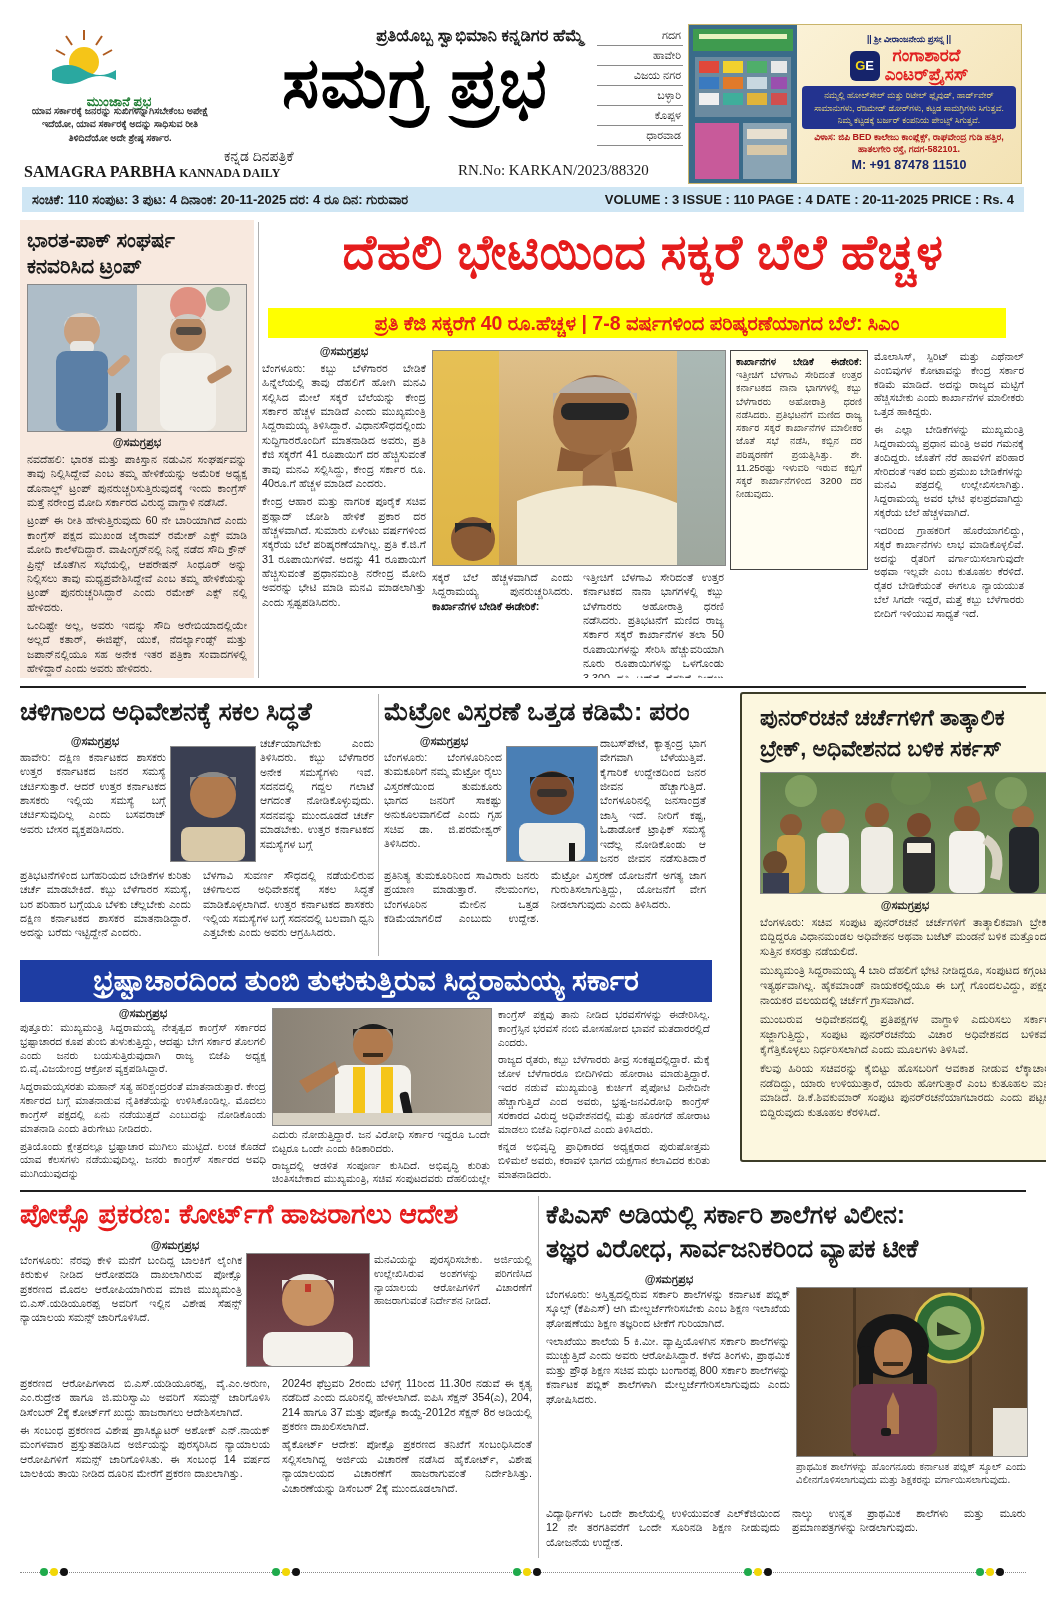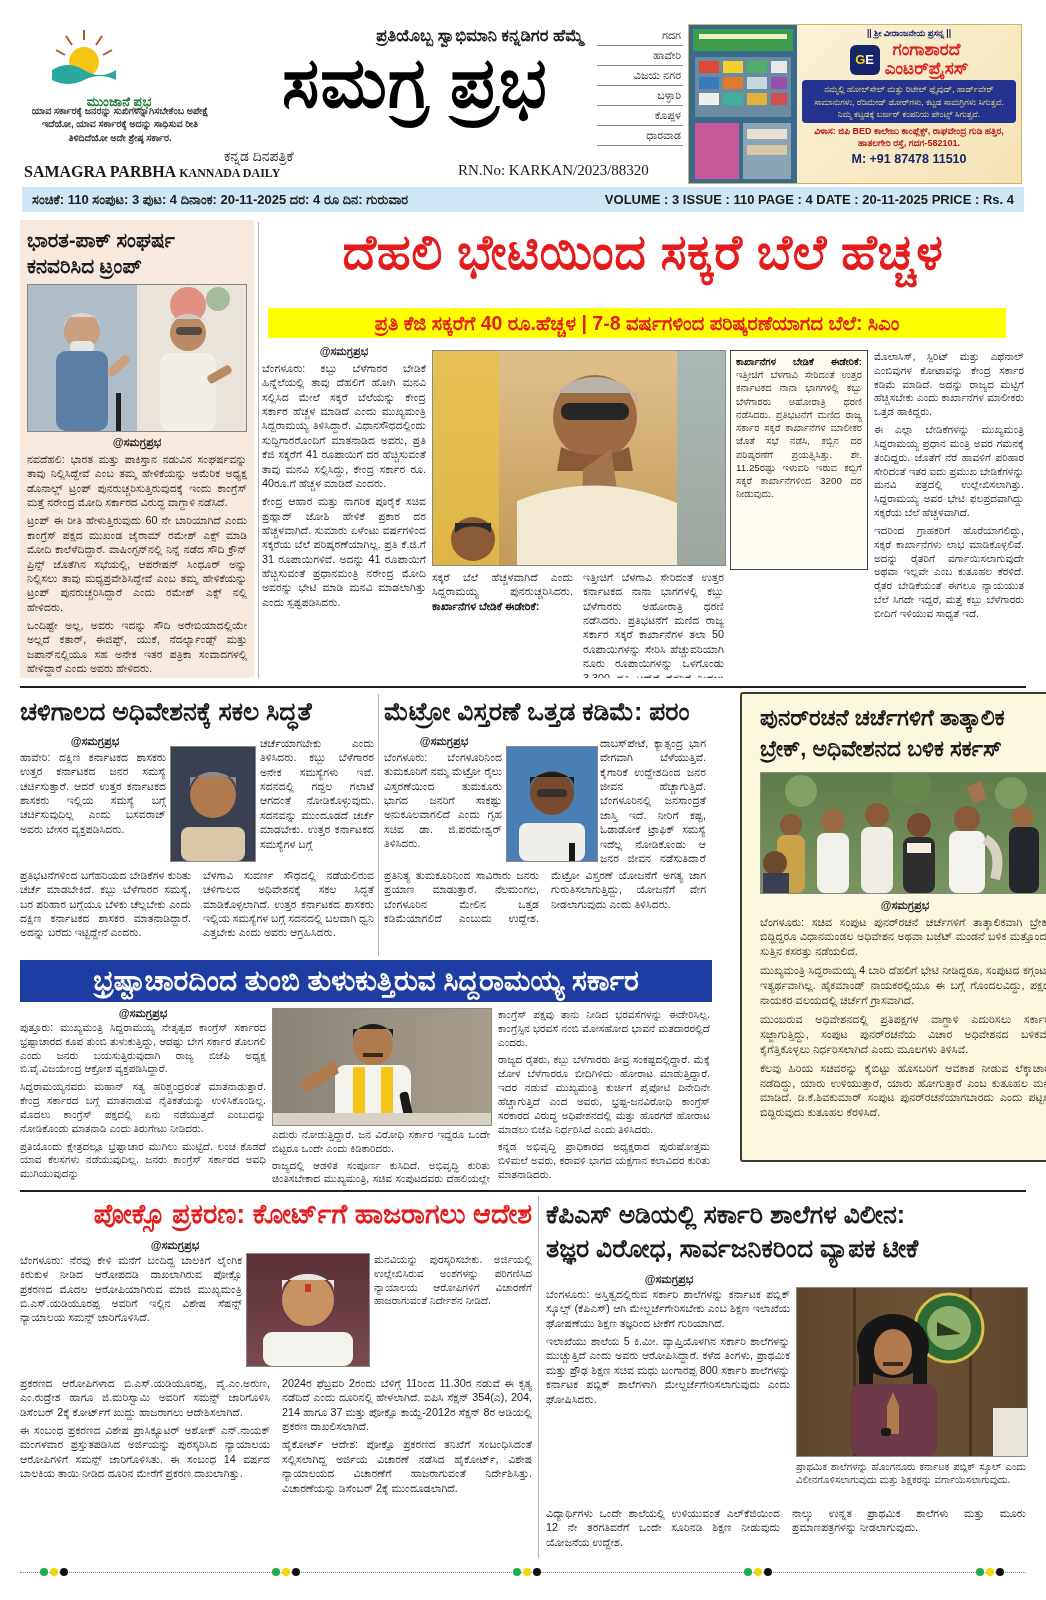--- a/index.html
+++ b/index.html
@@ -21,40 +21,40 @@
   .masthead-sub{font-size:14px;color:#111;}
   .engname{font-family:"Liberation Serif",serif;font-weight:bold;font-size:16px;}
   .engname .sm{font-size:12px;}
   .rn{font-family:"Liberation Serif",serif;font-size:15px;}
   .editions{list-style:none;margin:0;padding:0;width:86px;}
   .editions li{font-size:11px;text-align:right;padding:3px 2px 3px 0;border-bottom:1px solid #8a8a8a;}
   .infobar{background:#cfe6f4;display:flex;justify-content:space-between;align-items:center;
     padding:0 10px;box-sizing:border-box;font-weight:bold;font-size:13px;}
   
   .ad{display:flex;border:1px solid #c9b46a;background:linear-gradient(135deg,#fdf6e0,#f3e2b4);box-sizing:border-box;}
-  .ad-right{flex:1;padding:3px 5px;display:flex;flex-direction:column;gap:2px;align-items:center;}
+  .ad-right{flex:1;padding:9px 5px;display:flex;flex-direction:column;gap:2px;align-items:center;}
   .ad-bless{font-size:8.5px;color:#16246b;font-weight:bold;}
   .ad-title{display:flex;align-items:center;gap:5px;}
   .ge{display:inline-flex;align-items:center;justify-content:center;width:30px;height:30px;
     background:#16246b;border-radius:6px;font-weight:bold;font-size:13px;color:#f5d818;}
   .ge .e{color:#ffffff;}
   .ad-name{color:#e02020;font-weight:bold;font-size:17px;line-height:1.1;text-align:center;}
   .ad-body{background:#23338f;color:#f5e27a;font-size:8.5px;line-height:1.45;border-radius:4px;
     padding:3px 5px;text-align:center;}
   .ad-addr{color:#b01818;font-weight:bold;font-size:9px;text-align:center;line-height:1.35;}
   .ad-phone{color:#16246b;font-weight:bold;font-size:12.5px;}
   
   .h-trump{font-size:20px;font-weight:bold;line-height:1.3;}
   .h-main{font-size:49px;font-weight:bold;color:#e51c1c;text-align:center;line-height:1.08;letter-spacing:.5px;}
   .h-sub{background:#ffff00;color:#e51c1c;font-weight:bold;font-size:19.5px;text-align:center;
     line-height:30px;height:30px;overflow:hidden;}
   .h-mid{font-size:25px;font-weight:bold;line-height:1.2;}
   .h-box{font-size:22px;font-weight:bold;line-height:1.4;}
   .h-banner{background:#1e3da3;color:#fff;font-size:28px;font-weight:bold;text-align:center;line-height:42px;}
-  .h-pocso{font-size:27px;font-weight:bold;color:#e51c1c;text-align:right;line-height:1.2;}
+  .h-pocso{font-size:27px;font-weight:bold;color:#e51c1c;text-align:left;line-height:1.2;}
   .h-kps{font-size:25px;font-weight:bold;text-align:left;line-height:1.35;}
   .facbox{border:1px solid #444;background:#fffdf2;padding:4px 5px;box-sizing:border-box;
     font-size:9.8px;line-height:1.35;text-align:justify;overflow:hidden;}
   .trumpbox{background:#f8e9df;padding:7px;box-sizing:border-box;}
   .creambox{border:2px solid #3c3c28;background:#fcf7df;padding:9px 18px;box-sizing:border-box;border-radius:3px;margin-left:28px;}
   .caption{font-size:10px;line-height:1.3;text-align:justify;overflow:hidden;}
   
   .dotline{position:absolute;border-top:1.5px dotted #8a8a8a;}
   .cluster{position:absolute;top:-5px;display:flex;gap:2px;}
   .dot{width:8px;height:8px;border-radius:50%;display:inline-block;}
@@ -292,21 +292,21 @@
       <p style="margin:0 0 5px">ಮುಂಬರುವ ಅಧಿವೇಶನದಲ್ಲಿ ಪ್ರತಿಪಕ್ಷಗಳ ವಾಗ್ದಾಳಿ ಎದುರಿಸಲು ಸರ್ಕಾರ ಸಜ್ಜಾಗುತ್ತಿದ್ದು, ಸಂಪುಟ ಪುನರ್‌ರಚನೆಯ ವಿಚಾರ ಅಧಿವೇಶನದ ಬಳಿಕವೇ ಕೈಗೆತ್ತಿಕೊಳ್ಳಲು ನಿರ್ಧರಿಸಲಾಗಿದೆ ಎಂದು ಮೂಲಗಳು ತಿಳಿಸಿವೆ.</p>
       <p style="margin:0">ಕೆಲವು ಹಿರಿಯ ಸಚಿವರನ್ನು ಕೈಬಿಟ್ಟು ಹೊಸಬರಿಗೆ ಅವಕಾಶ ನೀಡುವ ಲೆಕ್ಕಾಚಾರ ನಡೆದಿದ್ದು, ಯಾರು ಉಳಿಯುತ್ತಾರೆ, ಯಾರು ಹೋಗುತ್ತಾರೆ ಎಂಬ ಕುತೂಹಲ ಮನೆ ಮಾಡಿದೆ. ಡಿ.ಕೆ.ಶಿವಕುಮಾರ್ ಸಂಪುಟ ಪುನರ್‌ರಚನೆಯಾಗಬಾರದು ಎಂದು ಪಟ್ಟಕ್ಕೆ ಬಿದ್ದಿರುವುದು ಕುತೂಹಲ ಕೆರಳಿಸಿದೆ.</p>
     </div>
   </div>
 
   <div class="abs h-banner" style="left:20px;top:960px;width:692px;height:42px">ಭ್ರಷ್ಟಾಚಾರದಿಂದ ತುಂಬಿ ತುಳುಕುತ್ತಿರುವ ಸಿದ್ದರಾಮಯ್ಯ ಸರ್ಕಾರ</div>
 
   <div class="abs byline" style="left:20px;top:1006px;width:246px">@ಸಮಗ್ರಪ್ರಭ</div>
   <div class="abs bt" style="left:20px;top:1021px;width:246px;height:164px;font-size:10.4px">
     <p style="margin:0 0 4px">ಪುತ್ತೂರು: ಮುಖ್ಯಮಂತ್ರಿ ಸಿದ್ದರಾಮಯ್ಯ ನೇತೃತ್ವದ ಕಾಂಗ್ರೆಸ್ ಸರ್ಕಾರದ ಭ್ರಷ್ಟಾಚಾರದ ಕೂಪ ತುಂಬಿ ತುಳುಕುತ್ತಿದ್ದು, ಆದಷ್ಟು ಬೇಗ ಸರ್ಕಾರ ತೊಲಗಲಿ ಎಂದು ಜನರು ಬಯಸುತ್ತಿರುವುದಾಗಿ ರಾಜ್ಯ ಬಿಜೆಪಿ ಅಧ್ಯಕ್ಷ ಬಿ.ವೈ.ವಿಜಯೇಂದ್ರ ಆಕ್ರೋಶ ವ್ಯಕ್ತಪಡಿಸಿದ್ದಾರೆ.</p>
-    <p style="margin:0 0 4px">ಸಿದ್ದರಾಮಯ್ಯನವರು ಮಹಾನ್ ಸತ್ಯ ಹರಿಶ್ಚಂದ್ರರಂತೆ ಮಾತನಾಡುತ್ತಾರೆ. ಕೇಂದ್ರ ಸರ್ಕಾರದ ಬಗ್ಗೆ ಮಾತನಾಡುವ ನೈತಿಕತೆಯನ್ನು ಉಳಿಸಿಕೊಂಡಿಲ್ಲ. ಮೊದಲು ಕಾಂಗ್ರೆಸ್ ಪಕ್ಷದಲ್ಲಿ ಏನು ನಡೆಯುತ್ತದೆ ಎಂಬುದನ್ನು ನೋಡಿಕೊಂಡು ಮಾತನಾಡಿ ಎಂದು ತಿರುಗೇಟು ನೀಡಿದರು.</p>
+    <p style="margin:0 0 4px">ಸಿದ್ದರಾಮಯ್ಕಸರತು ಮಹಾನ್ ಸತ್ಯ ಹರಿಶ್ಚಂದ್ರರಂತೆ ಮಾತನಾಡುತ್ತಾರೆ. ಕೇಂದ್ರ ಸರ್ಕಾರದ ಬಗ್ಗೆ ಮಾತನಾಡುವ ನೈತಿಕತೆಯನ್ನು ಉಳಿಸಿಕೊಂಡಿಲ್ಲ. ಮೊದಲು ಕಾಂಗ್ರೆಸ್ ಪಕ್ಷದಲ್ಲಿ ಏನು ನಡೆಯುತ್ತದೆ ಎಂಬುದನ್ನು ನೋಡಿಕೊಂಡು ಮಾತನಾಡಿ ಎಂದು ತಿರುಗೇಟು ನೀಡಿದರು.</p>
     <p style="margin:0">ಪ್ರತಿಯೊಂದು ಕ್ಷೇತ್ರದಲ್ಲೂ ಭ್ರಷ್ಟಾಚಾರ ಮುಗಿಲು ಮುಟ್ಟಿದೆ. ಲಂಚ ಕೊಡದೆ ಯಾವ ಕೆಲಸಗಳು ನಡೆಯುವುದಿಲ್ಲ. ಜನರು ಕಾಂಗ್ರೆಸ್ ಸರ್ಕಾರದ ಅವಧಿ ಮುಗಿಯುವುದನ್ನು</p>
   </div>
   <svg class="abs photo" style="left:272px;top:1008px" width="218" height="116" viewBox="0 0 218 116">
     <defs>
         <linearGradient id="vg" x1="0" y1="0" x2="1" y2="0">
       <stop offset="0" stop-color="#8a8276"></stop>
           <stop offset="1" stop-color="#a89e8e"></stop>
         </linearGradient>
       </defs>
     <rect width="218" height="116" fill="url(#vg)"></rect>

